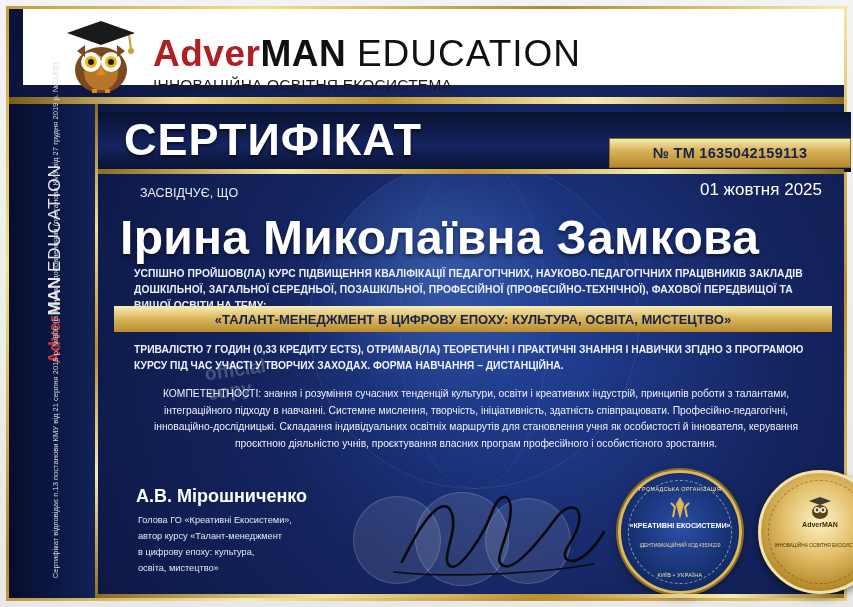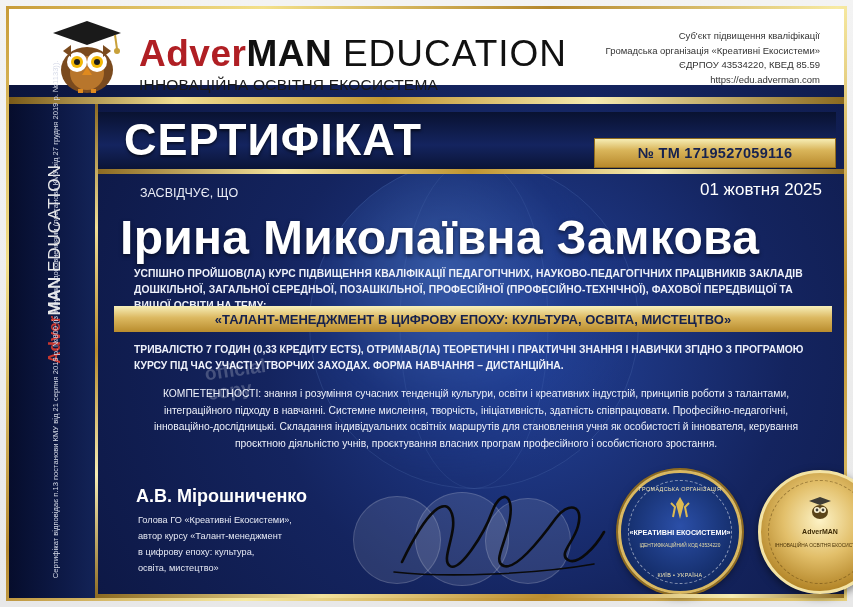--- a/index.html
+++ b/index.html
@@ -52,21 +52,21 @@
     inset:0;
     border-radius:50%;
     border:1px solid rgba(140,180,240,.18);
   }
   .globe::after {
     transform: scaleX(.45);
   }
   
   .header {
     position: absolute;
-    left: 9px;
+    left: 23px;
     top: 9px;
     right: 9px;
     height: 76px;
     background: #ffffff;
   }
   .logo-owl {
     position: absolute;
     left: 36px;
     top: 6px;
     width: 84px;
@@ -154,21 +154,21 @@
     color: #d7dbe8;
     line-height: 1.9;
     white-space: nowrap;
     text-align: center;
   }
   
   .title-row {
     position: absolute;
     left: 98px;
     top: 112px;
-    right: 17px;
+    right: 2px;
     height: 60px;
   }
   .title-bar-bg {
     position: absolute;
     inset: 0;
     background: linear-gradient(180deg,#091231 0%,#14245f 55%,#091231 100%);
   }
   .title-text {
     position: absolute;
     left: 26px;
@@ -350,21 +350,21 @@
     text-align:center;
     font-size:5.4px;
     letter-spacing:.4px;
     color:#f6e9b6;
   }
   .seal-top-txt { top: 13px; }
   .seal-bot-txt { bottom: 13px; }
   .seal-center {
     position:absolute;
     left:0; right:0;
-    top:55px;
+    top:48px;
     text-align:center;
     font-size:7.2px;
     font-weight:bold;
     line-height:1.25;
     color:#ffffff;
   }
   .seal-gold .seal-center { color:#3d2a05; font-size:7px; }
   .seal-sub {
     position:absolute;
     left:0; right:0;
@@ -433,42 +433,36 @@
         <rect x="33" y="74" width="5" height="4" fill="#e08a1e"></rect>
         <rect x="46" y="74" width="5" height="4" fill="#e08a1e"></rect>
       </svg>
     </div>
 
     <div class="brand">
       <div class="brand-line1"><span class="brand-adver">Adver</span><span class="brand-man">MAN</span> <span class="brand-edu">EDUCATION</span></div>
       <div class="brand-line2">ІННОВАЦІЙНА ОСВІТНЯ ЕКОСИСТЕМА</div>
     </div>
 
-    <div class="org-info">
-      <div>Суб'єкт підвищення кваліфікації</div>
-      <div>Громадська організація «Креативні Екосистеми»</div>
-      <div>ЄДРПОУ 43534220, КВЕД 85.59</div>
-      <div>https://edu.adverman.com</div>
-    </div>
   </div>
 
   <div class="header-gold-strip"></div>
 
   <div class="side-left">
     <div class="vert-brand">
       <span class="a">Adver</span><span class="b">MAN</span> <span class="c">EDUCATION</span>
     </div>
     <div class="vert-legal">Сертифікат відповідає п.13 постанови КМУ від 21 серпня 2019 р. №800 (із змінами і доповненнями (постанова КМУ від 27 грудня 2019 р. №1133)).</div>
   </div>
   <div class="side-left-gold-edge"></div>
 
   <div class="title-row">
     <div class="title-bar-bg"></div>
     <div class="title-text">СЕРТИФІКАТ</div>
-    <div class="serial-box">№ ТМ 1719527059116</div>
+    <div class="serial-box">№ ТМ 1635042159113</div>
   </div>
   <div class="gold-under-title"></div>
 
   <div class="body-area">
 
     <div class="certifies">ЗАСВІДЧУЄ, ЩО</div>
     <div class="issue-date">01 жовтня 2025</div>
 
     <div class="holder-name">Ірина Миколаївна Замкова</div>
 

